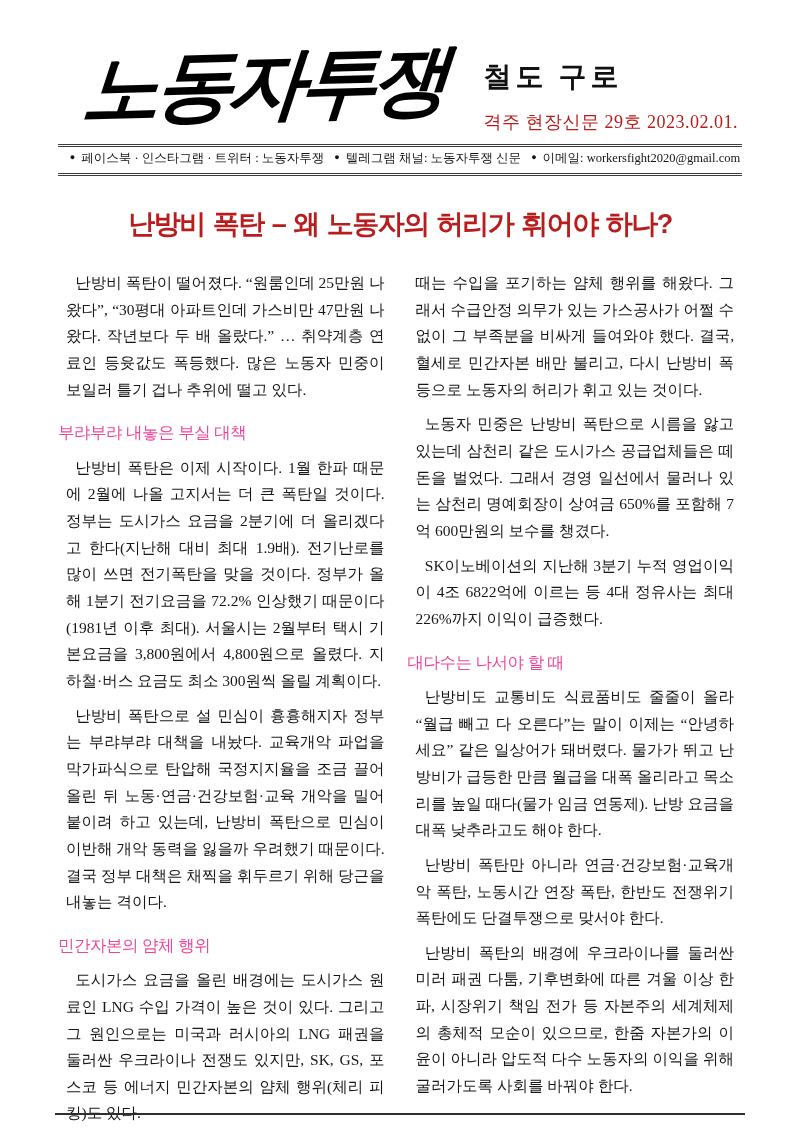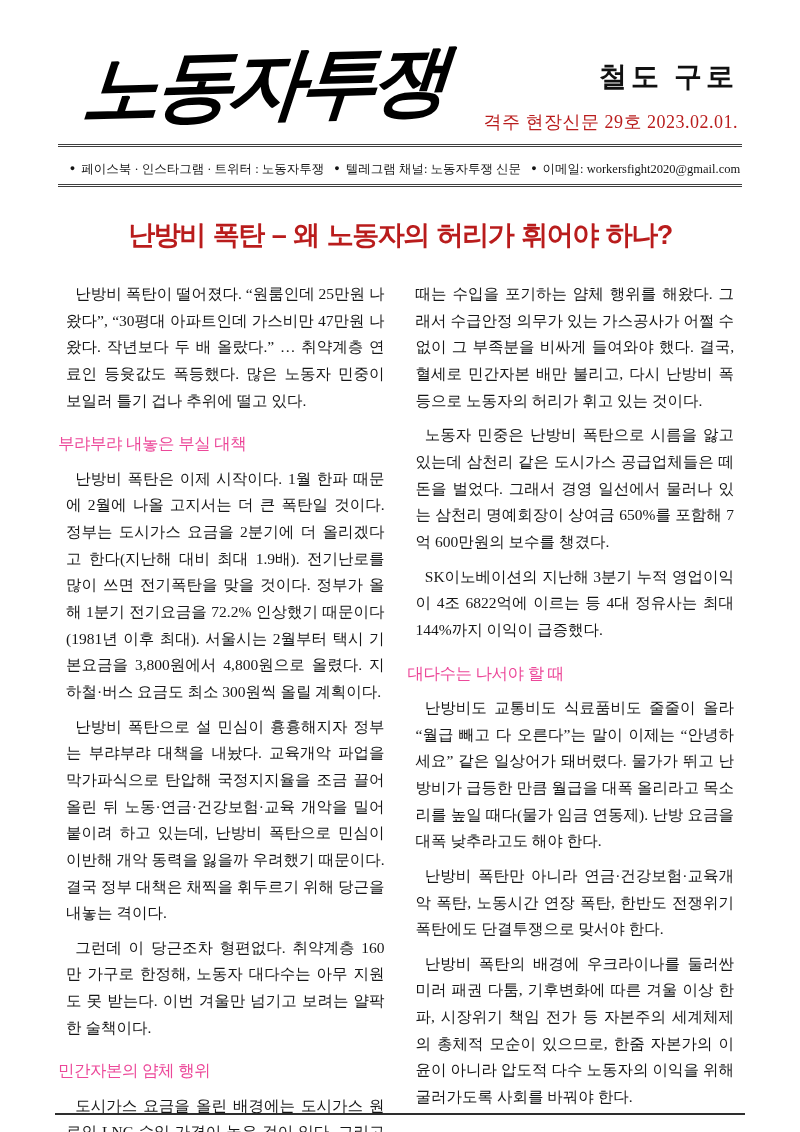--- a/index.html
+++ b/index.html
@@ -29,21 +29,21 @@
     font-size: 78px;
     line-height: 1.0;
     letter-spacing: -6px;
     color: #000;
     transform: skewX(-6deg) rotate(-1.5deg);
     transform-origin: left bottom;
     padding: 8px 0 0 22px;
     white-space: nowrap;
   }
   .issue-block {
-    text-align: right;
+    text-align: left;
     margin-top: 16px;
     padding-right: 4px;
     margin-left: 24px;
   }
   .issue-edition {
     font-size: 28px;
     font-weight: 600;
     letter-spacing: 4px;
     color: #111;
   }
@@ -53,21 +53,21 @@
     letter-spacing: 0.5px;
     color: #b91c1c;
     white-space: nowrap;
   }
 
   
   .contact-bar {
     margin-top: 10px;
     border-top: 3px double #3f3f3f;
     border-bottom: 3px double #3f3f3f;
-    padding: 14px 0 6px 0;
+    padding: 3px 0 6px 0;
     text-align: center;
     font-size: 12.5px;
     color: #141414;
     white-space: nowrap;
   }
   .contact-item { display: inline; }
   .contact-bullet {
     font-size: 9px;
     vertical-align: 2px;
     padding: 0 6px 0 10px;
@@ -142,28 +142,27 @@
   </div>
 
   <h1 class="headline" style="color: #b91c1c;">난방비 폭탄 – 왜 노동자의 허리가 휘어야 하나?</h1>
 
   <div class="columns">
     <div class="col">
         <p>난방비 폭탄이 떨어졌다. “원룸인데 25만원 나왔다”, “30평대 아파트인데 가스비만 47만원 나왔다. 작년보다 두 배 올랐다.” … 취약계층 연료인 등윳값도 폭등했다. 많은 노동자 민중이 보일러 틀기 겁나 추위에 떨고 있다.</p>
         <h2>부랴부랴 내놓은 부실 대책</h2>
         <p>난방비 폭탄은 이제 시작이다. 1월 한파 때문에 2월에 나올 고지서는 더 큰 폭탄일 것이다. 정부는 도시가스 요금을 2분기에 더 올리겠다고 한다(지난해 대비 최대 1.9배). 전기난로를 많이 쓰면 전기폭탄을 맞을 것이다. 정부가 올해 1분기 전기요금을 72.2% 인상했기 때문이다(1981년 이후 최대). 서울시는 2월부터 택시 기본요금을 3,800원에서 4,800원으로 올렸다. 지하철·버스 요금도 최소 300원씩 올릴 계획이다.</p>
         <p>난방비 폭탄으로 설 민심이 흉흉해지자 정부는 부랴부랴 대책을 내놨다. 교육개악 파업을 막가파식으로 탄압해 국정지지율을 조금 끌어올린 뒤 노동·연금·건강보험·교육 개악을 밀어붙이려 하고 있는데, 난방비 폭탄으로 민심이 이반해 개악 동력을 잃을까 우려했기 때문이다. 결국 정부 대책은 채찍을 휘두르기 위해 당근을 내놓는 격이다.</p>
-        <p>그런데 이 당근조차 형편없다. 취약계층 160만 가구로 한정해, 노동자 대다수는 아무 지원도 못 받는다. 이번 겨울만 넘기고 보려는 얄팍한 술책이다.</p>
         <h2>민간자본의 얌체 행위</h2>
         <p>도시가스 요금을 올린 배경에는 도시가스 원료인 LNG 수입 가격이 높은 것이 있다. 그리고 그 원인으로는 미국과 러시아의 LNG 패권을 둘러싼 우크라이나 전쟁도 있지만, SK, GS, 포스코 등 에너지 민간자본의 얌체 행위(체리 피킹)도 있다.</p>
       </div>
     <div class="col">
         <p class="noindent">때는 수입을 포기하는 얌체 행위를 해왔다. 그래서 수급안정 의무가 있는 가스공사가 어쩔 수 없이 그 부족분을 비싸게 들여와야 했다. 결국, 혈세로 민간자본 배만 불리고, 다시 난방비 폭등으로 노동자의 허리가 휘고 있는 것이다.</p>
         <p>노동자 민중은 난방비 폭탄으로 시름을 앓고 있는데 삼천리 같은 도시가스 공급업체들은 떼돈을 벌었다. 그래서 경영 일선에서 물러나 있는 삼천리 명예회장이 상여금 650%를 포함해 7억 600만원의 보수를 챙겼다.</p>
-        <p>SK이노베이션의 지난해 3분기 누적 영업이익이 4조 6822억에 이르는 등 4대 정유사는 최대 144%까지 이익이 급증했다.</p>
+        <p>SK이노베이션의 지난해 3분기 누적 영업이익이 4조 6822억에 이르는 등 4대 정유사는 최대 226%까지 이익이 급증했다.</p>
         <h2>대다수는 나서야 할 때</h2>
         <p>난방비도 교통비도 식료품비도 줄줄이 올라 “월급 빼고 다 오른다”는 말이 이제는 “안녕하세요” 같은 일상어가 돼버렸다. 물가가 뛰고 난방비가 급등한 만큼 월급을 대폭 올리라고 목소리를 높일 때다(물가 임금 연동제). 난방 요금을 대폭 낮추라고도 해야 한다.</p>
         <p>난방비 폭탄만 아니라 연금·건강보험·교육개악 폭탄, 노동시간 연장 폭탄, 한반도 전쟁위기 폭탄에도 단결투쟁으로 맞서야 한다.</p>
         <p>난방비 폭탄의 배경에 우크라이나를 둘러싼 미러 패권 다툼, 기후변화에 따른 겨울 이상 한파, 시장위기 책임 전가 등 자본주의 세계체제의 총체적 모순이 있으므로, 한줌 자본가의 이윤이 아니라 압도적 다수 노동자의 이익을 위해 굴러가도록 사회를 바꿔야 한다.</p>
       </div>
   </div>
 
   <div class="footer-rule"></div>
 
 </div>

